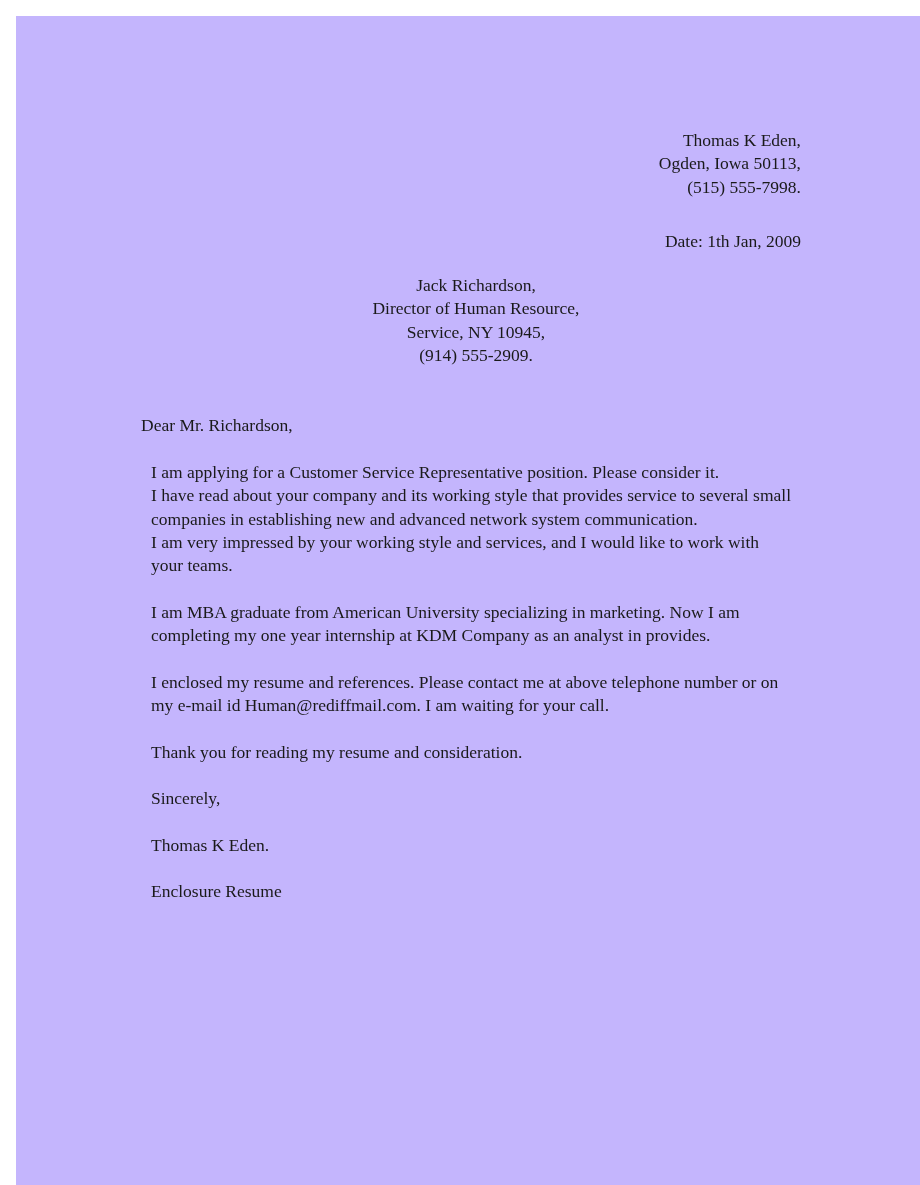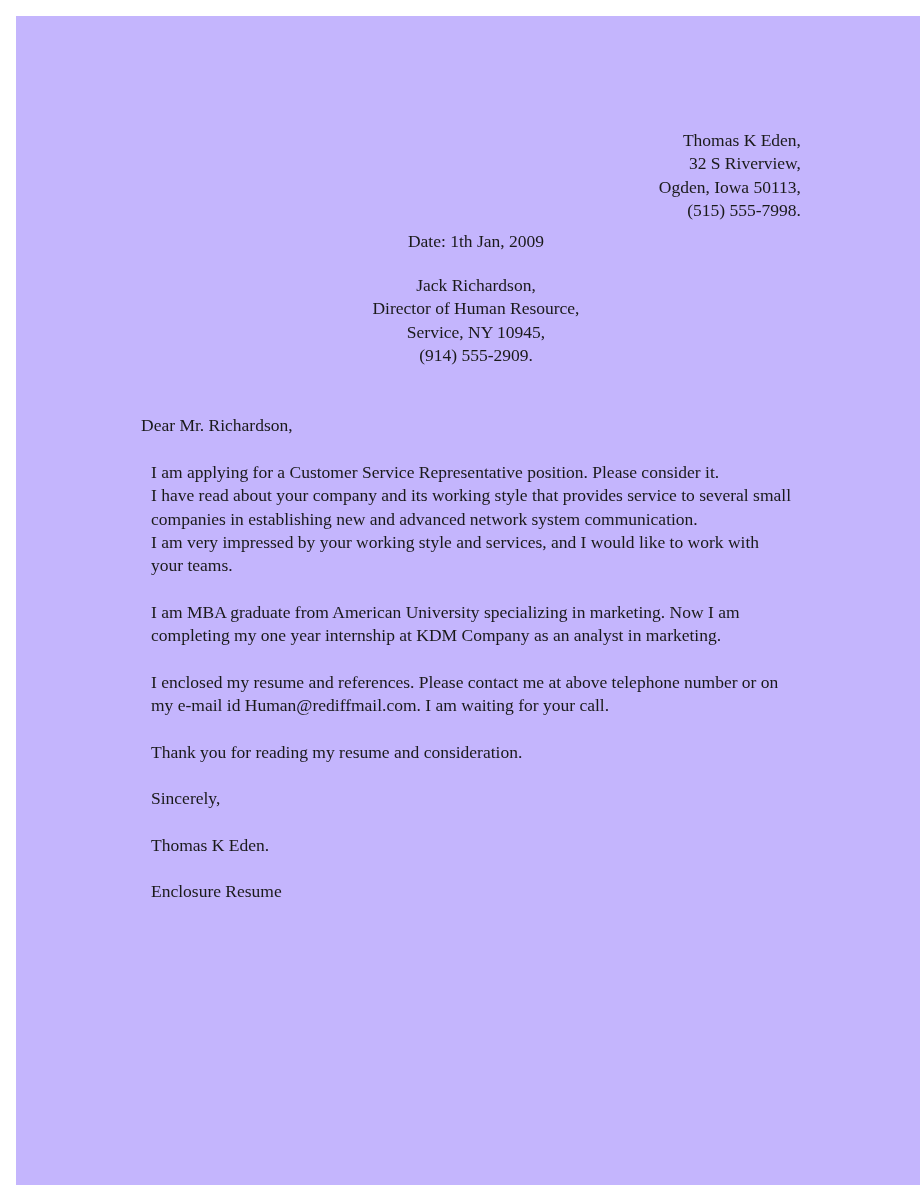--- a/index.html
+++ b/index.html
@@ -33,21 +33,21 @@
     display: block;
     white-space: pre;
   }
 
   
   .date-block {
     position: absolute;
     left: 135px;
     top: 214px;
     width: 650px;
-    text-align: center;
+    text-align: right;
   }
   .date-line {
     display: block;
     white-space: pre;
   }
 
   
   .recipient-block {
     position: absolute;
     left: 135px;
@@ -100,21 +100,20 @@
     margin-bottom: 0;
   }
 </style>
 </head>
 <body>
 
 <div class="page">
 
   <div class="sender-block">
     <span class="sender-line">Thomas K Eden,</span>
-    <span class="sender-line">32 S Riverview,</span>
     <span class="sender-line">Ogden, Iowa 50113,</span>
     <span class="sender-line">(515) 555-7998.</span>
   </div>
 
   <div class="date-block">
     <span class="date-line">Date: 1th Jan, 2009</span>
   </div>
 
   <div class="recipient-block">
     <span class="recipient-line">Jack Richardson,</span>
@@ -130,21 +129,21 @@
     <p class="paragraph">
       <span class="body-line">I am applying for a Customer Service Representative position. Please consider it.</span>
       <span class="body-line">I have read about your company and its working style that provides service to several small</span>
       <span class="body-line">companies in establishing new and advanced network system communication.</span>
       <span class="body-line">I am very impressed by your working style and services, and I would like to work with</span>
       <span class="body-line">your teams.</span>
     </p>
 
     <p class="paragraph">
       <span class="body-line">I am MBA graduate from American University specializing in marketing. Now I am</span>
-      <span class="body-line">completing my one year internship at KDM Company as an analyst in marketing.</span>
+      <span class="body-line">completing my one year internship at KDM Company as an analyst in provides.</span>
     </p>
 
     <p class="paragraph">
       <span class="body-line">I enclosed my resume and references. Please contact me at above telephone number or on</span>
       <span class="body-line">my e-mail id Human@rediffmail.com. I am waiting for your call.</span>
     </p>
 
     <p class="paragraph">
       <span class="body-line">Thank you for reading my resume and consideration.</span>
     </p>

